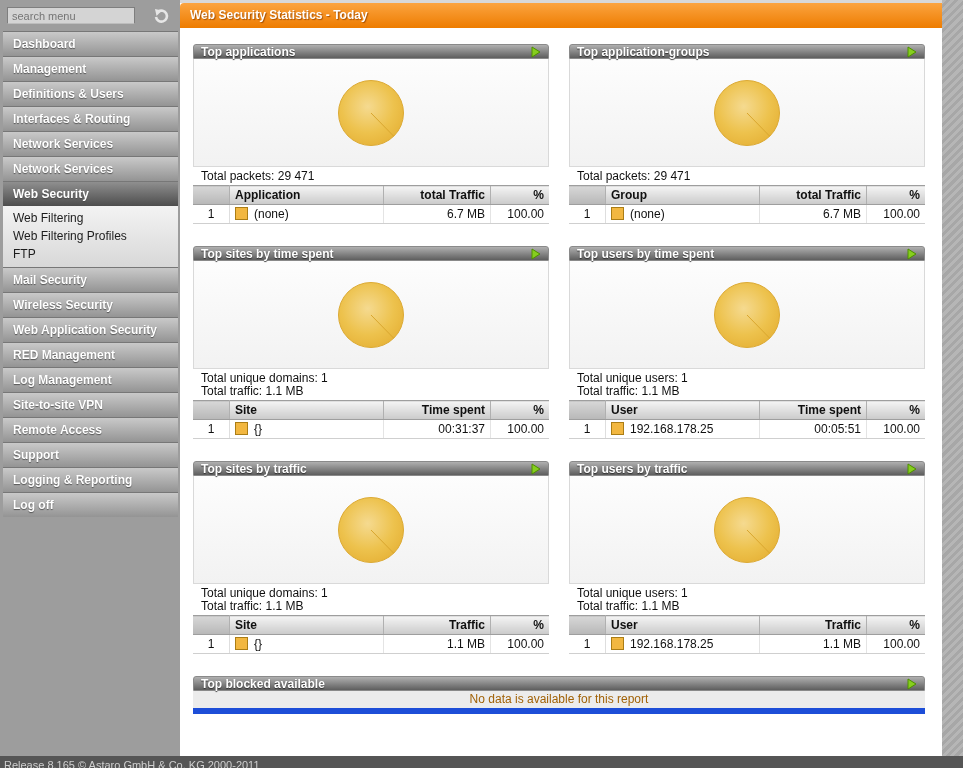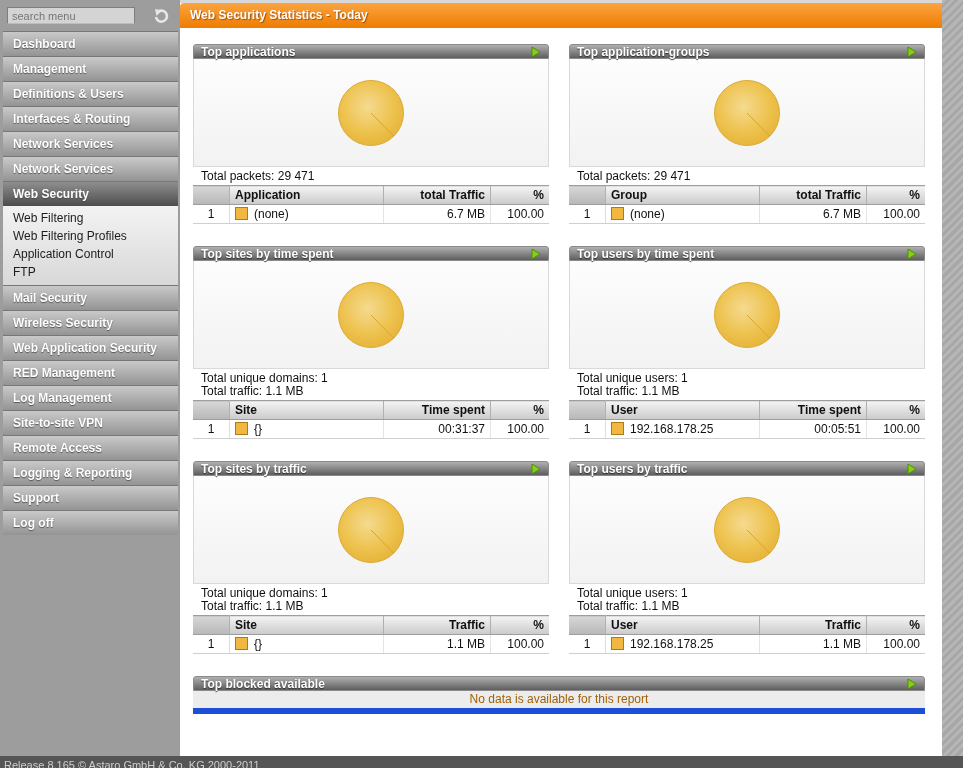--- a/index.html
+++ b/index.html
@@ -85,32 +85,31 @@
       <div class="menu-item">Dashboard</div>
       <div class="menu-item">Management</div>
       <div class="menu-item">Definitions &amp; Users</div>
       <div class="menu-item">Interfaces &amp; Routing</div>
       <div class="menu-item">Network Services</div>
       <div class="menu-item">Network Services</div>
       <div class="menu-item active">Web Security</div>
       <div class="submenu">
         <div class="submenu-item">Web Filtering</div>
         <div class="submenu-item">Web Filtering Profiles</div>
-        <div class="submenu-item">Application Control</div>
         <div class="submenu-item">FTP</div>
       </div>
       <div class="menu-item">Mail Security</div>
       <div class="menu-item">Wireless Security</div>
       <div class="menu-item">Web Application Security</div>
       <div class="menu-item">RED Management</div>
       <div class="menu-item">Log Management</div>
       <div class="menu-item">Site-to-site VPN</div>
       <div class="menu-item">Remote Access</div>
+      <div class="menu-item">Support</div>
       <div class="menu-item">Logging &amp; Reporting</div>
-      <div class="menu-item">Support</div>
       <div class="menu-item">Log off</div>
     </nav>
   </aside>
 
   <main class="content">
     <div class="topstrip"></div>
     <header class="page-header">Web Security Statistics - Today</header>
 
     <svg width="0" height="0" style="position:absolute">
       <defs>

